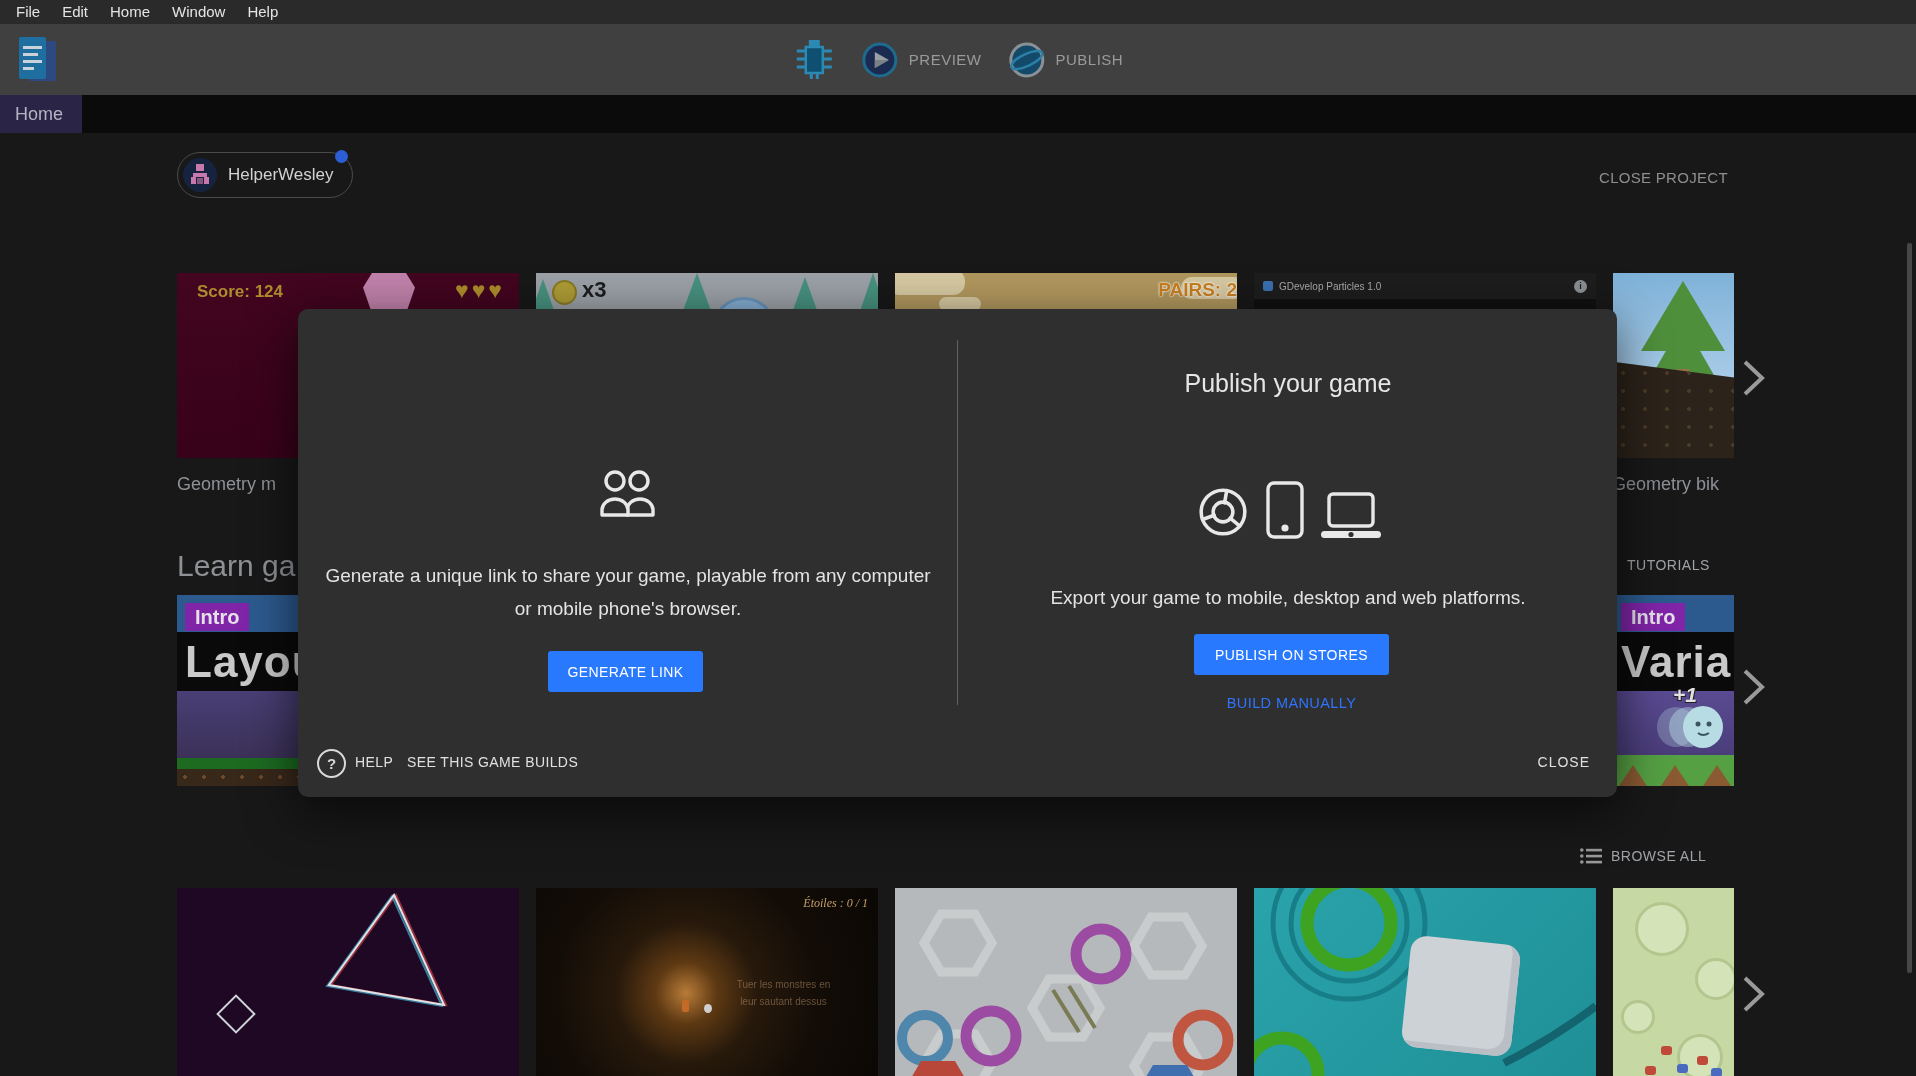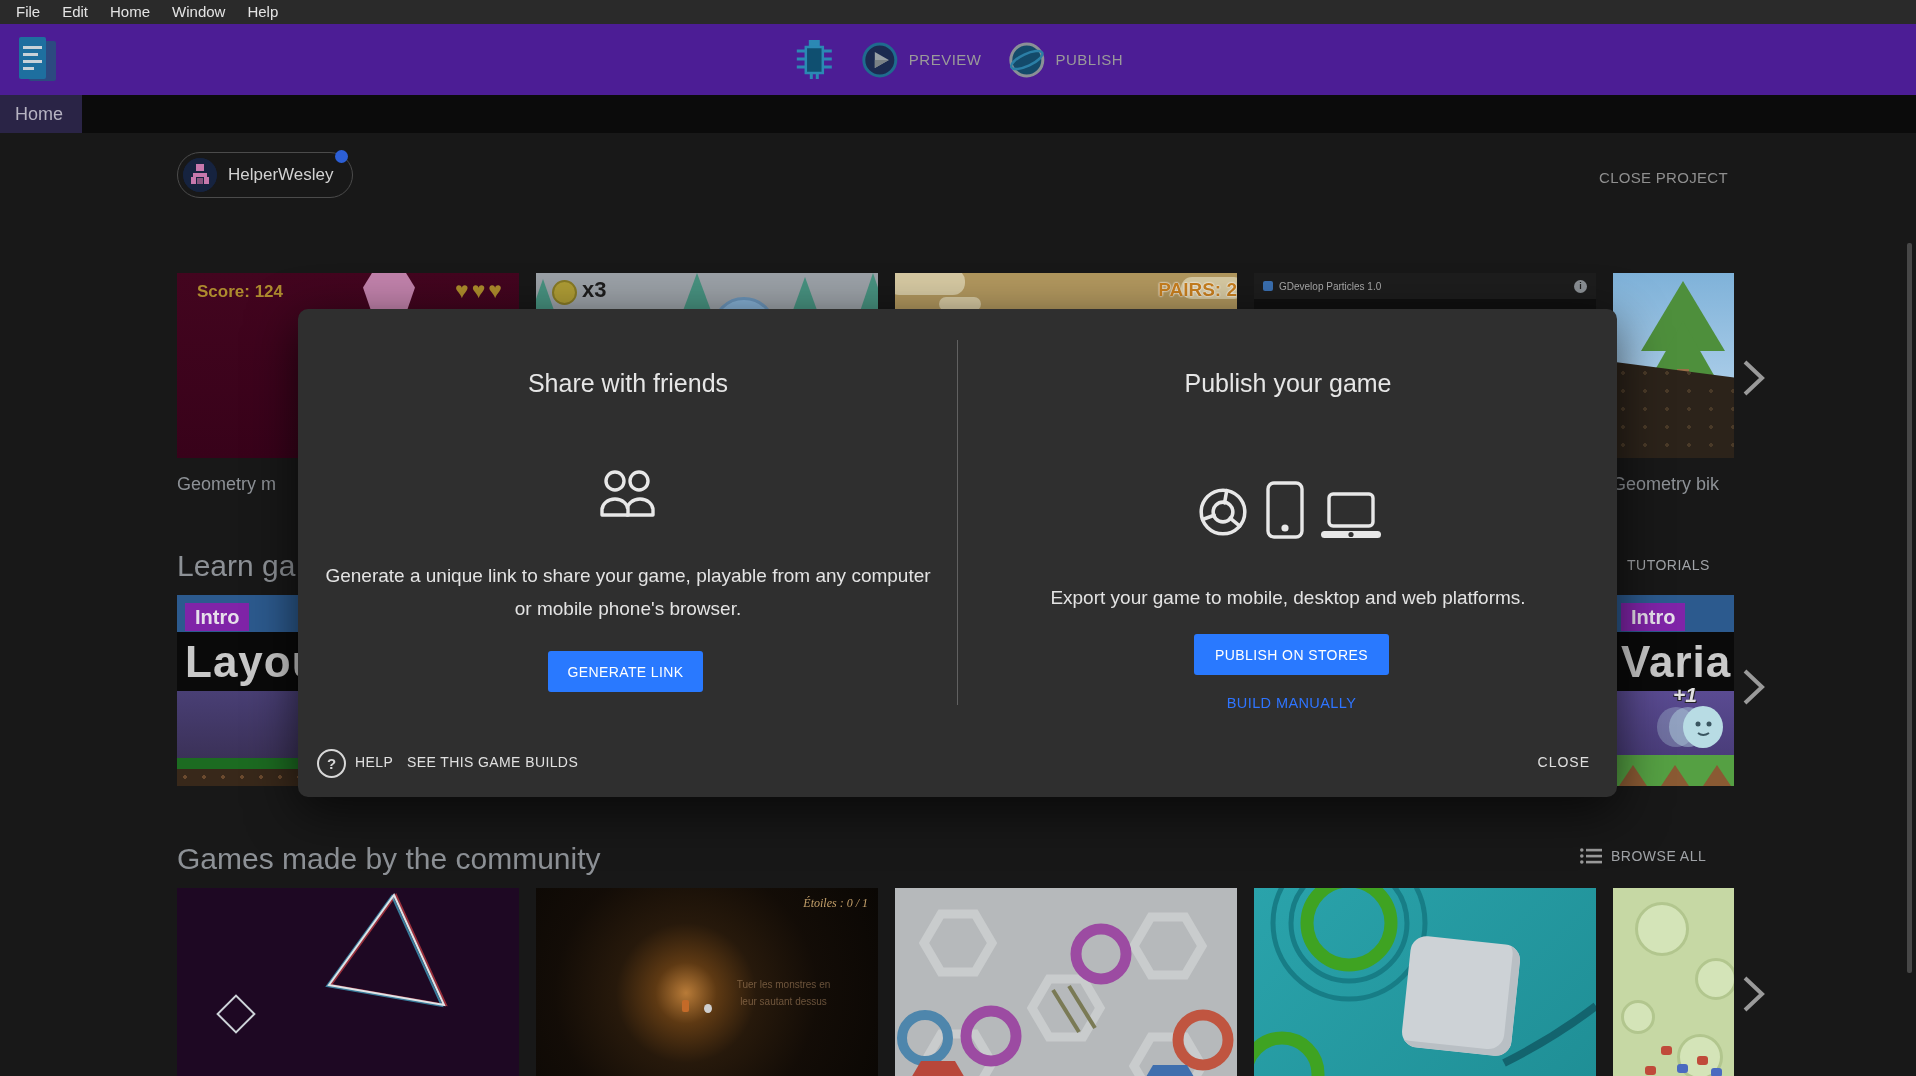--- a/index.html
+++ b/index.html
@@ -6,21 +6,21 @@
   .app{position:relative;width:1916px;height:1076px;background:#181818;overflow:hidden;
        font-family:"Liberation Sans",sans-serif;-webkit-font-smoothing:antialiased;}
   .abs{position:absolute;}
 
   
   .menubar{position:absolute;top:0;left:0;right:0;height:24px;background:#2a2a2a;
            display:flex;align-items:center;padding-left:5px;}
   .menu-item{color:#e4e4e4;font-size:15px;padding:0 11px;line-height:24px;cursor:default;}
 
   
-  .toolbar{position:absolute;top:24px;left:0;right:0;height:71px;background:#4c1d95;}
+  .toolbar{position:absolute;top:24px;left:0;right:0;height:71px;background:#404040;}
   .pm-btn{position:absolute;left:16px;top:10px;width:44px;height:52px;}
   .toolbar-center{position:absolute;left:50%;top:0;height:100%;transform:translateX(-50%);
                   display:flex;align-items:center;gap:26px;}
   .tb-btn{display:flex;align-items:center;gap:10px;color:#9a9a9a;font-size:15px;letter-spacing:.5px;}
 
   
   .tabbar{position:absolute;top:95px;left:0;right:0;height:38px;background:#0b0b0b;}
   .tab-home{position:absolute;left:0;top:0;height:38px;min-width:82px;background:#2a2446;
             color:#b6b3c2;font-size:18px;display:flex;align-items:center;padding:0 15px;box-sizing:border-box;}
 
@@ -301,21 +301,20 @@
           <svg width="342" height="31" viewBox="0 0 342 31">
             <path d="M6 31 L20 10 L34 31 Z M48 31 L62 10 L76 31 Z M90 31 L104 10 L118 31 Z M132 31 L146 10 L160 31 Z" fill="#8a5a33"></path>
           </svg>
         </div>
       </div>
     </div>
     <svg class="chevron" style="top:532px;" viewBox="0 0 34 44">
       <polyline points="9,6 26,22 9,38" fill="none" stroke="#9a9a9a" stroke-width="4"></polyline>
     </svg>
 
-    <div class="section-title" style="left:177px;top:709px;">Games made by the community</div>
     <div class="section-action" style="left:1580px;top:715px;">
       <svg width="22" height="16" viewBox="0 0 22 16">
         <circle cx="1.8" cy="2" r="1.8" fill="#9a9a9a"></circle>
           <circle cx="1.8" cy="8" r="1.8" fill="#9a9a9a"></circle>
           <circle cx="1.8" cy="14" r="1.8" fill="#9a9a9a"></circle>
         <rect x="6" y="0.8" width="16" height="2.6" fill="#9a9a9a"></rect>
           <rect x="6" y="6.8" width="16" height="2.6" fill="#9a9a9a"></rect>
           <rect x="6" y="12.8" width="16" height="2.6" fill="#9a9a9a"></rect>
       </svg>
       <span>BROWSE ALL</span>
@@ -380,21 +379,20 @@
       </div>
     </div>
     <svg class="chevron" style="top:839px;" viewBox="0 0 34 44">
       <polyline points="9,6 26,22 9,38" fill="none" stroke="#9a9a9a" stroke-width="4"></polyline>
     </svg>
   </div>
 
   <div class="modal">
     <div class="divider"></div>
 
-    <div class="m-title" style="left:0;">Share with friends</div>
     <div class="abs" style="left:299px;top:158px;">
       <svg width="62" height="52" viewBox="0 0 62 52">
         <circle cx="42" cy="14" r="9" fill="none" stroke="#e8e8e8" stroke-width="3.4"></circle>
         <path d="M30 48 v-5 a13 11 0 0 1 26 0 v5 z" fill="none" stroke="#e8e8e8" stroke-width="3.4" stroke-linejoin="round"></path>
         <path d="M5 48 v-5 a13 11 0 0 1 26 0 v5 z" fill="#2f2f2f" stroke="#e8e8e8" stroke-width="3.4" stroke-linejoin="round"></path>
         <circle cx="18" cy="14" r="9" fill="#2f2f2f" stroke="#e8e8e8" stroke-width="3.4"></circle>
       </svg>
     </div>
     <div class="m-desc" style="left:20px;top:250px;width:620px;">Generate a unique link to share your game, playable from any computer or mobile phone's browser.</div>
     <div class="btn-accent" style="left:250px;top:342px;width:155px;height:41px;">GENERATE LINK</div>

